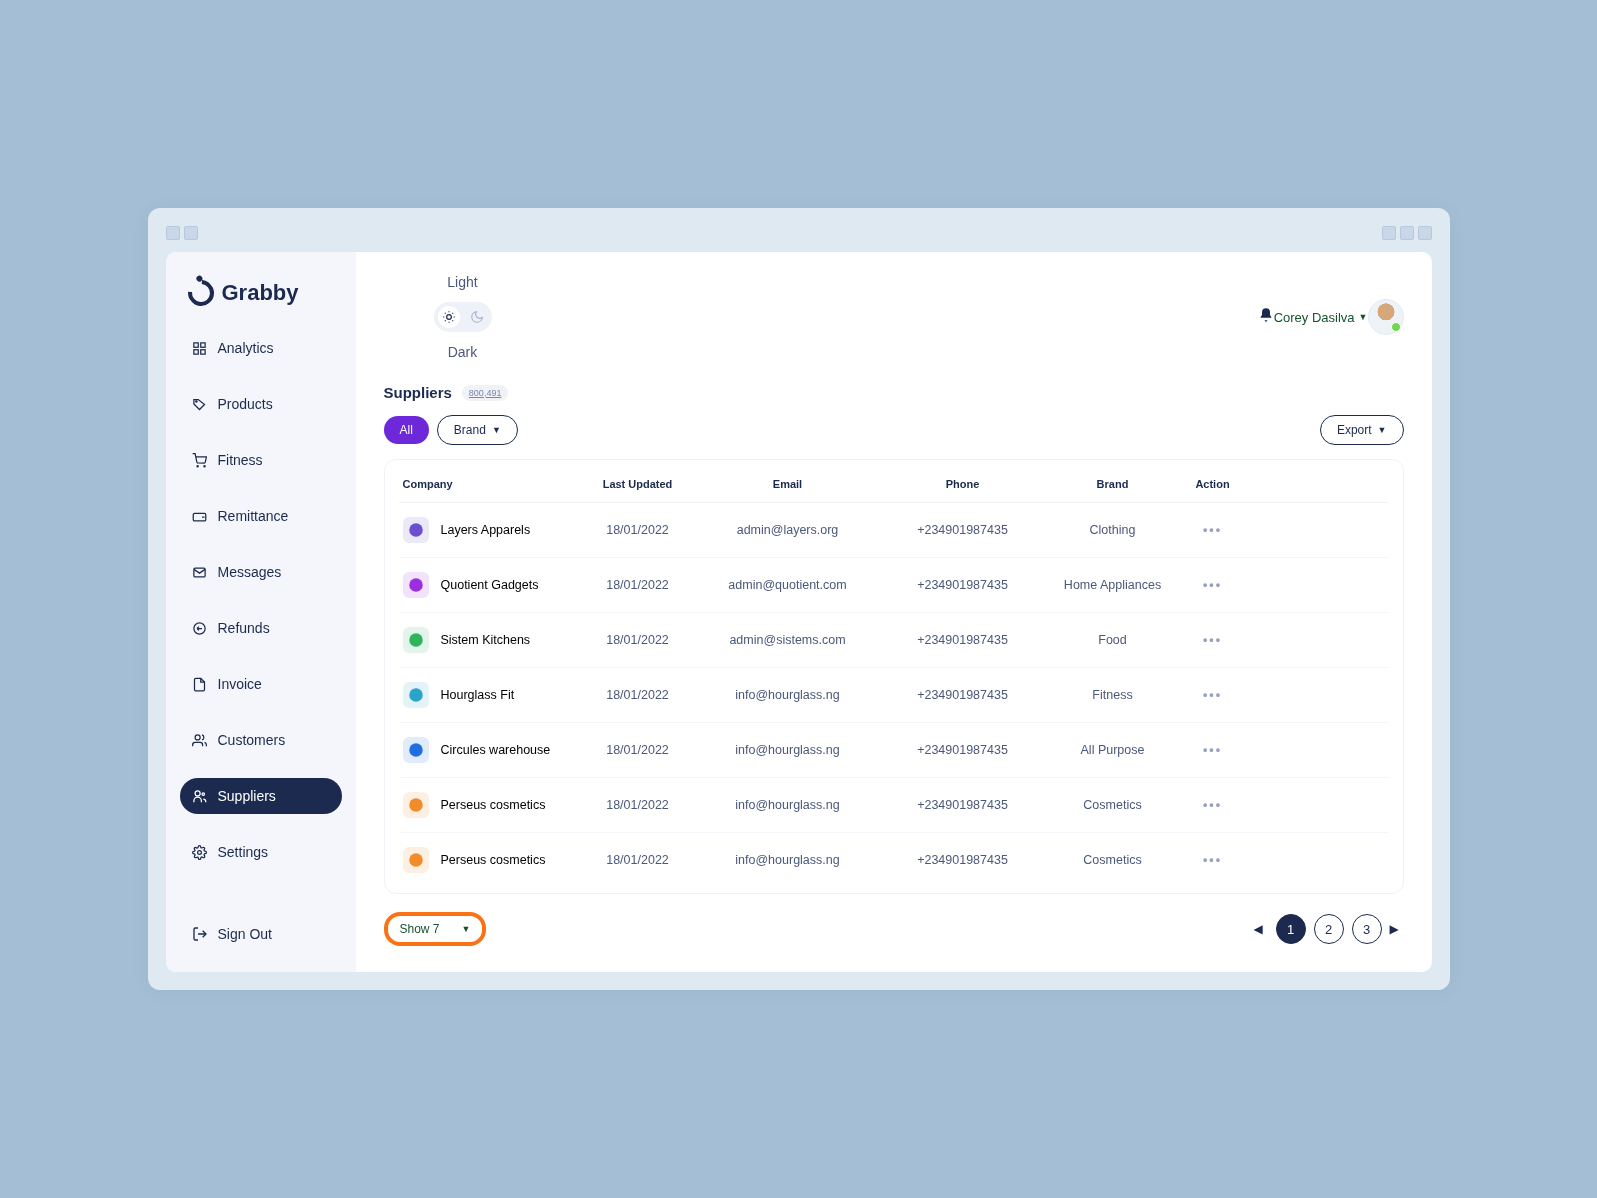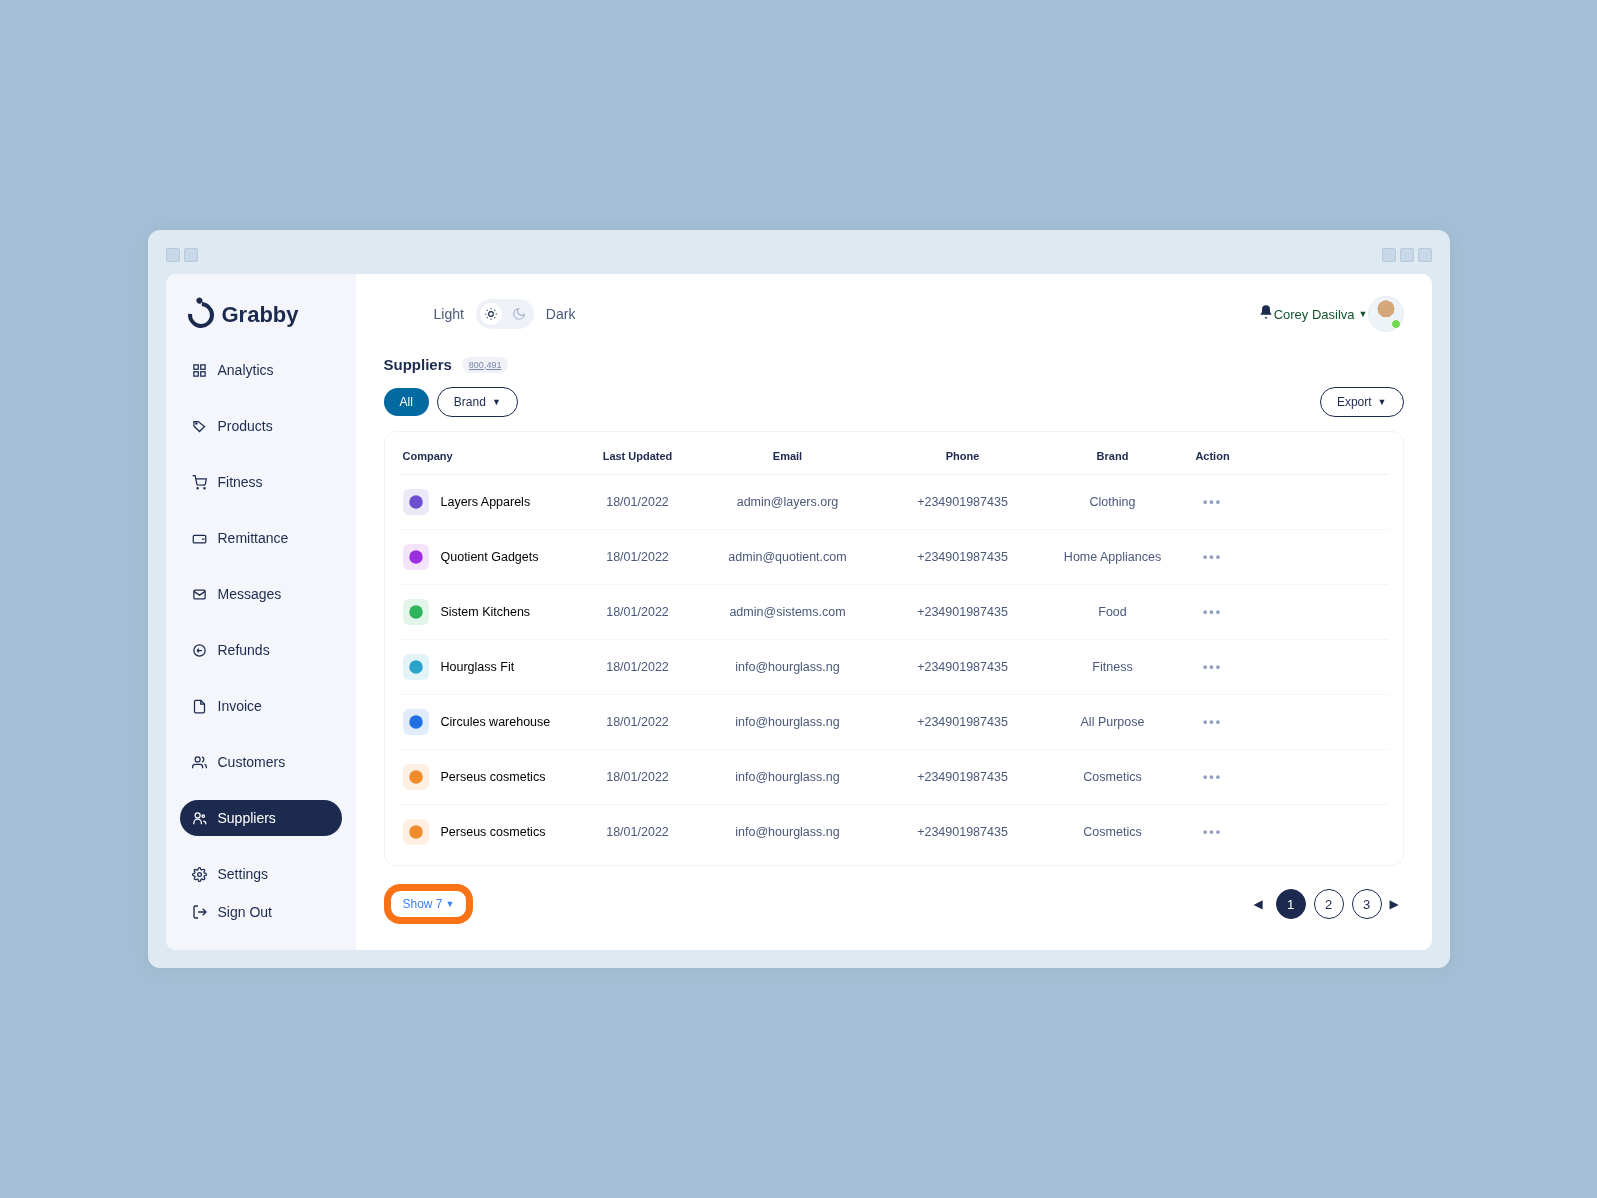--- a/index.html
+++ b/index.html
@@ -86,21 +86,21 @@
   display:flex; align-items:center;
   padding: 10px 18px;
   height: 40px;
 }
 .search input {
   border:none; background:transparent; outline:none;
   flex:1; font-size:14px; color:#4a587a;
 }
 .theme-switch {
   display:flex; align-items:center; gap:12px; margin-left:50px;
-  color:#4a587a; font-size:14px;
+  color:#4a587a; font-size:14px;flex-direction:column;
 }
 .theme-pill {
   display:flex; gap:6px;
   background:#eef1f7;
   border-radius:18px;
   padding:4px;
 }
 .theme-dot { width:22px; height:22px; border-radius:50%; display:flex; align-items:center; justify-content:center; }
 .theme-dot.active { background:#fff; }
 .topbar-right { margin-left:auto; display:flex; align-items:center; gap:0; color:#14532d; }
@@ -120,21 +120,21 @@
 .count-badge {
   background:#f0f2f7; color:#7b88a8; font-size:9px;
   padding:3px 7px; border-radius:10px;text-decoration:underline;
 }
 
 .filter-row { display:flex; align-items:center; margin-bottom:14px; }
 .chip {
   border-radius:18px; padding:7px 16px; font-size:12px;
   display:flex; align-items:center; gap:6px; cursor:pointer;
 }
-.chip.solid { background:#0369a1; color:#fff; }
+.chip.solid { background:#6d28d9; color:#fff; }
 .chip.outline { border:1px solid #1b2a4e; color:#1b2a4e; margin-left:8px; }
 .chip.export { margin-left:auto; }
 .caret { font-size:9px; }
 
 
 .table-card {
   border:1px solid #eef1f7; border-radius:12px;
   padding: 6px 14px 6px 14px;
 }
 .thead, .trow {
@@ -160,23 +160,23 @@
 }
 .trow:last-child { border-bottom:none; }
 .cell-company { display:flex; align-items:center; gap:12px; color:#000000; }
 .brand-logo { width:26px; height:26px; border-radius:6px; display:flex; align-items:center; justify-content:center; }
 .cell-center { text-align:center; }
 .dots { letter-spacing:2px; color:#94a0bd; cursor:pointer; font-weight:700; text-align:center;}
 
 
 .footer { display:flex; align-items:center; margin-top:18px; }
 .show-chip {
-  border:7px solid #f97316; border-radius:16px;
-  padding:6px 12px; font-size:12px; color:#3b82f6;
-  display:flex; align-items:center; gap:3px; cursor:pointer;
+  border:4px solid #f97316; border-radius:16px;
+  padding:6px 12px; font-size:12px; color:#14532d;
+  display:flex; align-items:center; gap:22px; cursor:pointer;
 }
 .pager { margin-left:auto; display:flex; align-items:center; gap:8px; }
 .page-arrow { width:14px; color:#1b2a4e; cursor:pointer; font-size:12px;}
 .page-num {
   width:30px; height:30px; border-radius:50%;
   border:1.5px solid #1b2a4e; color:#1b2a4e;
   display:flex; align-items:center; justify-content:center;
   font-size:13px; cursor:pointer;
 }
 .page-num.active { background:#1b2a4e; color:#fff; }

